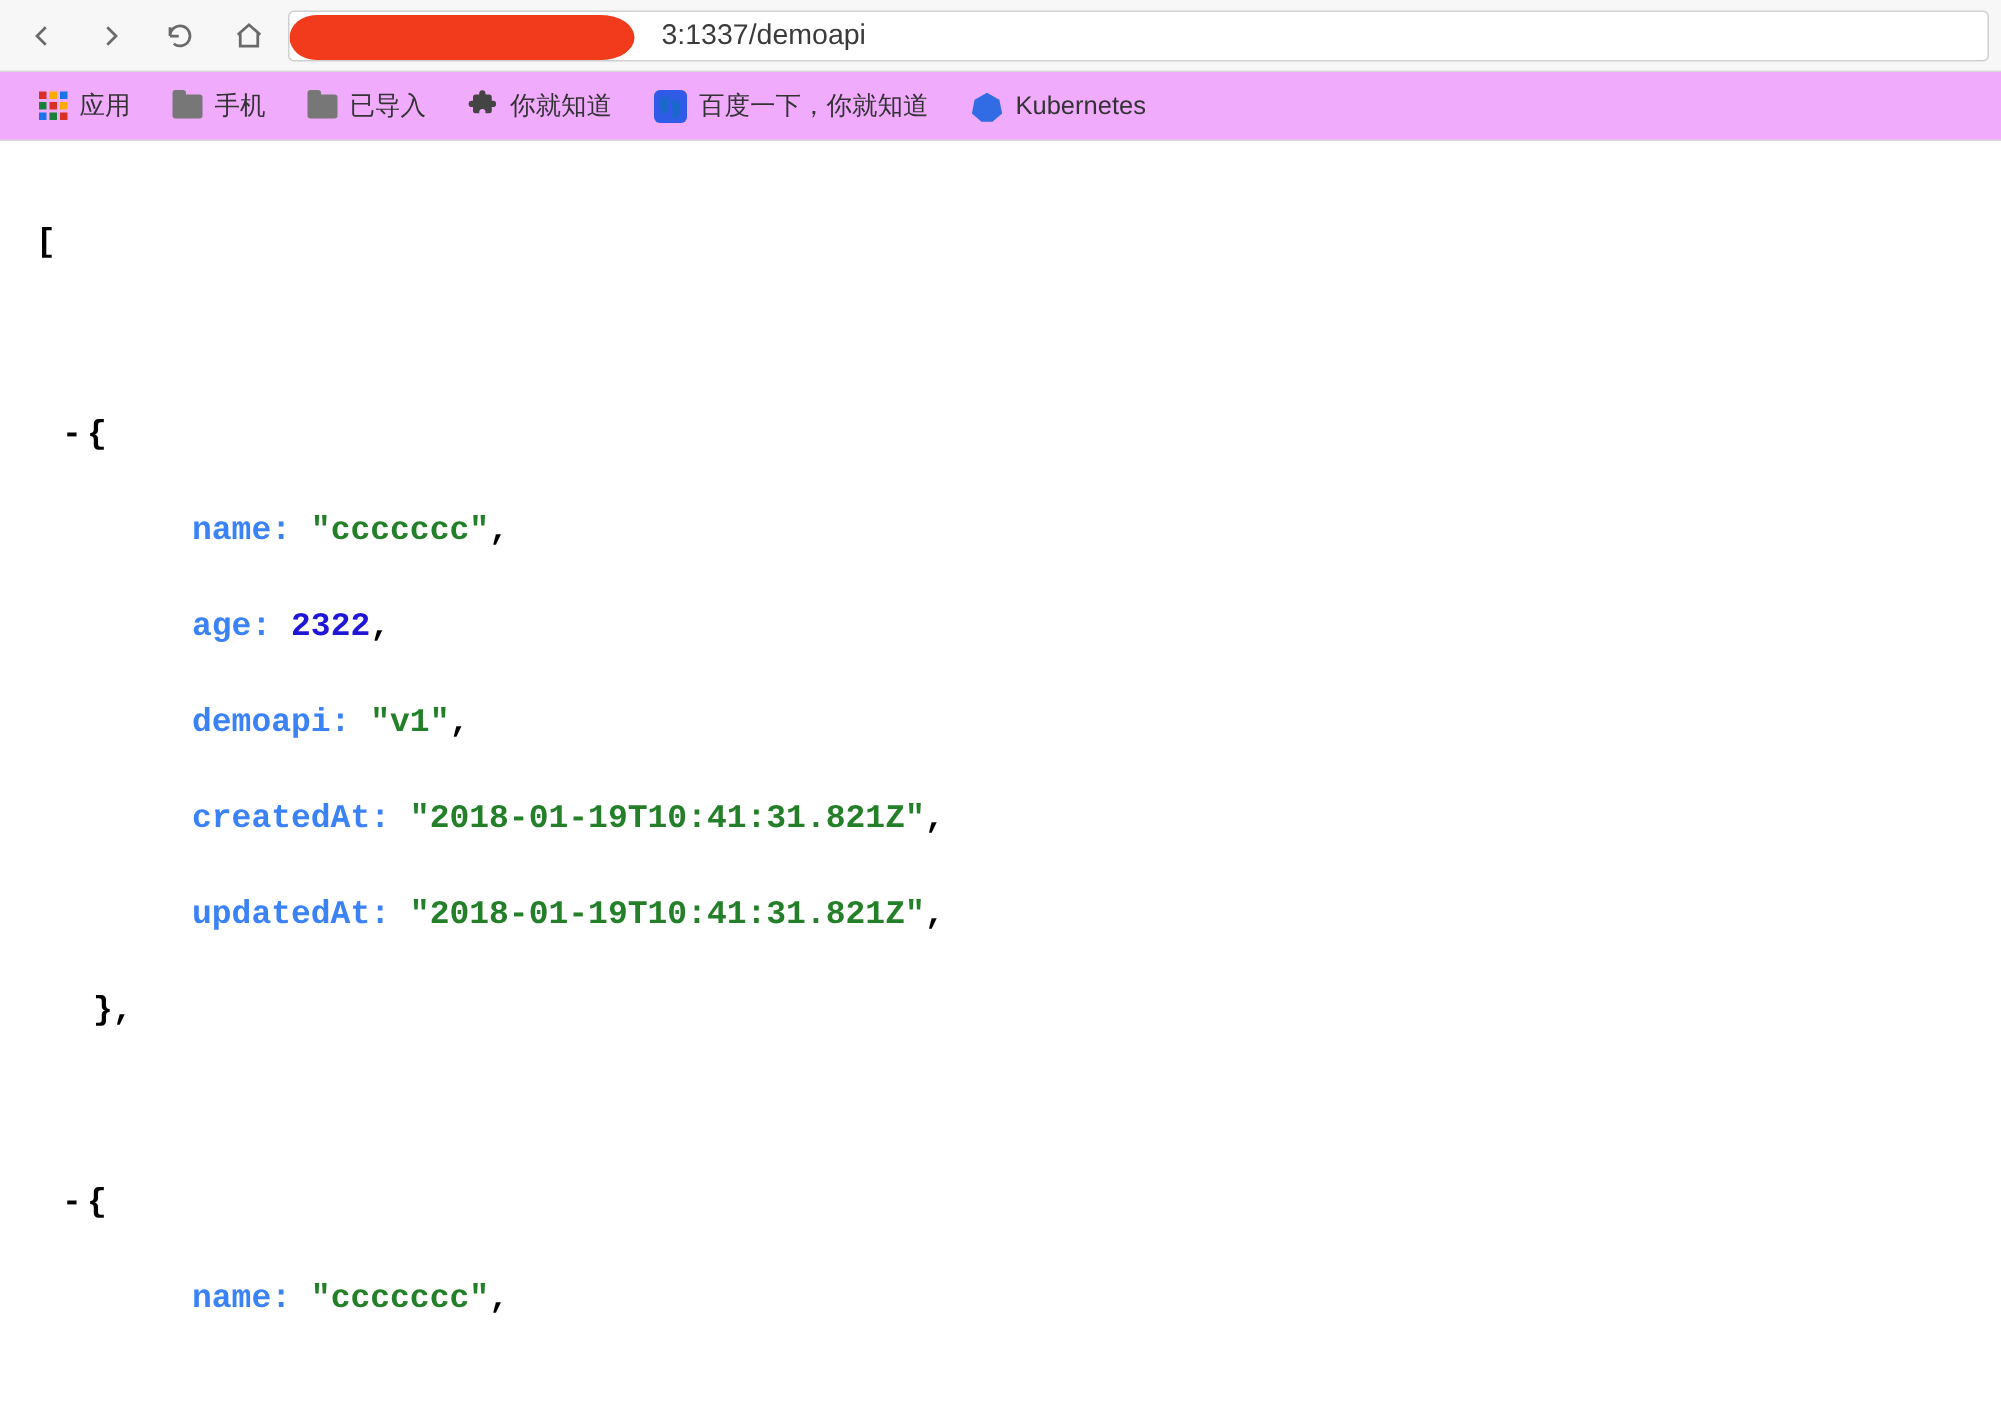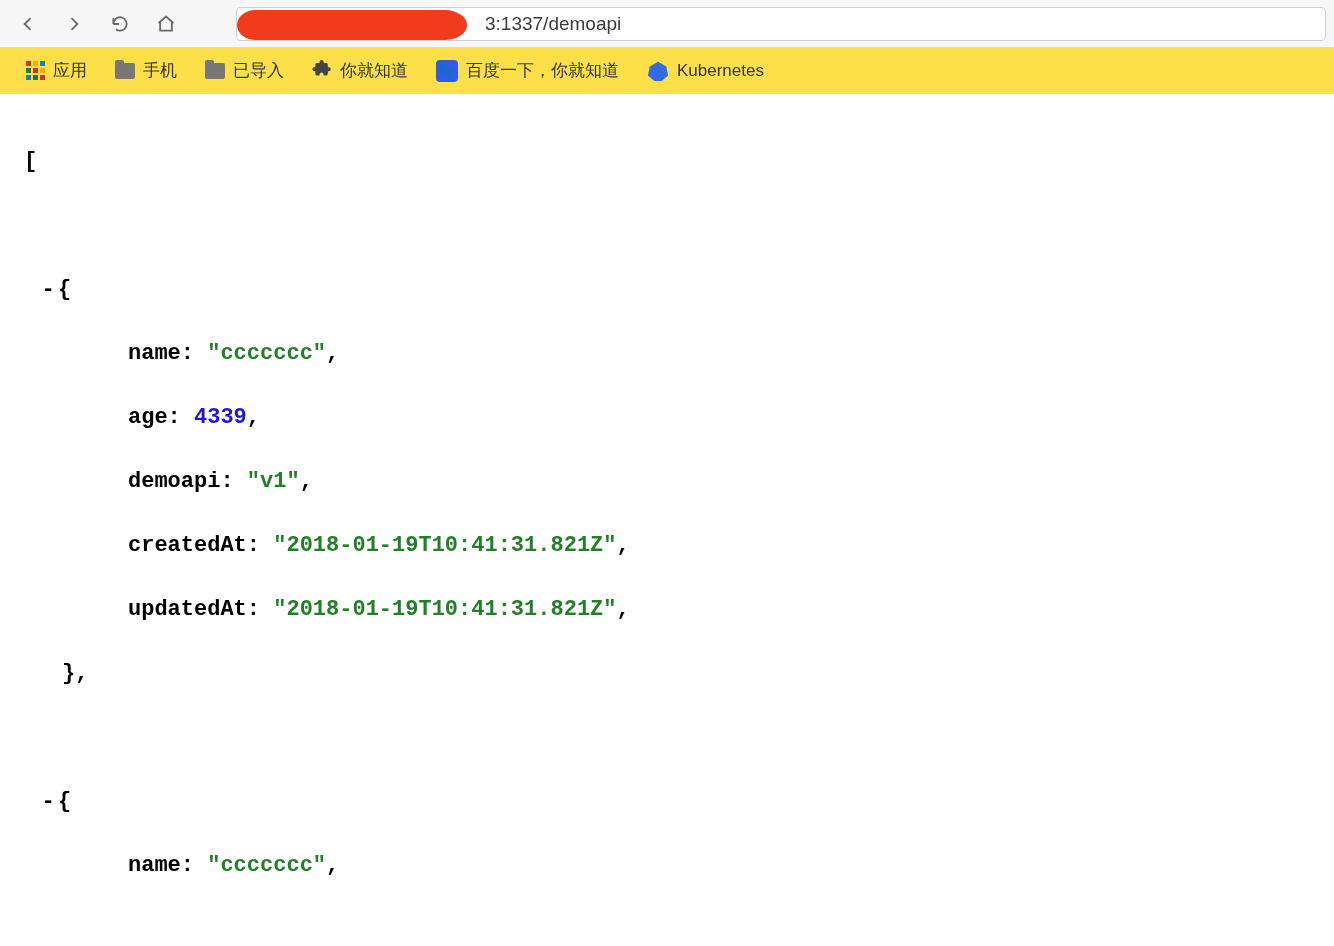--- a/index.html
+++ b/index.html
@@ -33,21 +33,20 @@
     height: 34px;
     background: #fff;
     border: 1px solid #d0d0d0;
     border-radius: 4px;
     display: flex;
     align-items: center;
     padding: 0 10px;
     gap: 10px;
     position: relative;
     overflow: hidden;
-    margin-left: 44px;
   }
   .omnibox .info-icon {
     width: 18px; height: 18px;
     display: flex; align-items: center; justify-content: center;
     color: #666;
     font-size: 14px;
     border: 1.4px solid #888; border-radius: 50%;
   }
   .omnibox .url {
     flex: 1;
@@ -62,21 +61,21 @@
     background: #f13b1c;
     border-radius: 18px 22px 22px 18px / 50% 50% 50% 50%;
   }
   
   .bookmarks {
     height: 46px;
     display: flex;
     align-items: center;
     gap: 4px;
     padding: 0 14px;
-    background: #fde047;
+    background: #f0abfc;
     border-bottom: 1px solid #d9d9d9;
     font-size: 17px;
     color: #333;
     white-space: nowrap;
     overflow: hidden;
   }
   .bookmarks .bm {
     display: flex;
     align-items: center;
     gap: 8px;
@@ -129,21 +128,21 @@
   .lvl2 { padding-left: 104px; }
   .collapser {
     display: inline-block;
     width: 20px;
     margin-left: -24px;
     color: #000;
     cursor: pointer;
     user-select: none;
     text-align: center;
   }
-  .key { color: #000000; }
+  .key { color: #3b82f6; }
   .str { color: #247f29; }
   .num { color: #2016d6; }
   .punct { color: #000; }
   .idbox {
     display: inline-block;
     border: 1px dotted #000;
     padding: 0 4px;
   }
 </style>
 </head>
@@ -221,21 +220,21 @@
     <span>Kubernetes</span>
   </div>
 </div>
 
 <div class="json">
 <span class="line"><span class="punct">[</span></span>
 
 
 <span class="line lvl1"><span class="collapser">-</span><span class="punct">{</span></span>
 <span class="line lvl2"><span class="key">name:</span> <span class="str">"ccccccc"</span><span class="punct">,</span></span>
-<span class="line lvl2"><span class="key">age:</span> <span class="num">4339</span><span class="punct">,</span></span>
+<span class="line lvl2"><span class="key">age:</span> <span class="num">2322</span><span class="punct">,</span></span>
 <span class="line lvl2"><span class="key">demoapi:</span> <span class="str">"v1"</span><span class="punct">,</span></span>
 <span class="line lvl2"><span class="key">createdAt:</span> <span class="str">"2018-01-19T10:41:31.821Z"</span><span class="punct">,</span></span>
 <span class="line lvl2"><span class="key">updatedAt:</span> <span class="str">"2018-01-19T10:41:31.821Z"</span><span class="punct">,</span></span>
 <span class="line lvl1"><span class="punct">},</span></span>
 
 
 <span class="line lvl1"><span class="collapser">-</span><span class="punct">{</span></span>
 <span class="line lvl2"><span class="key">name:</span> <span class="str">"ccccccc"</span><span class="punct">,</span></span>
 
 

